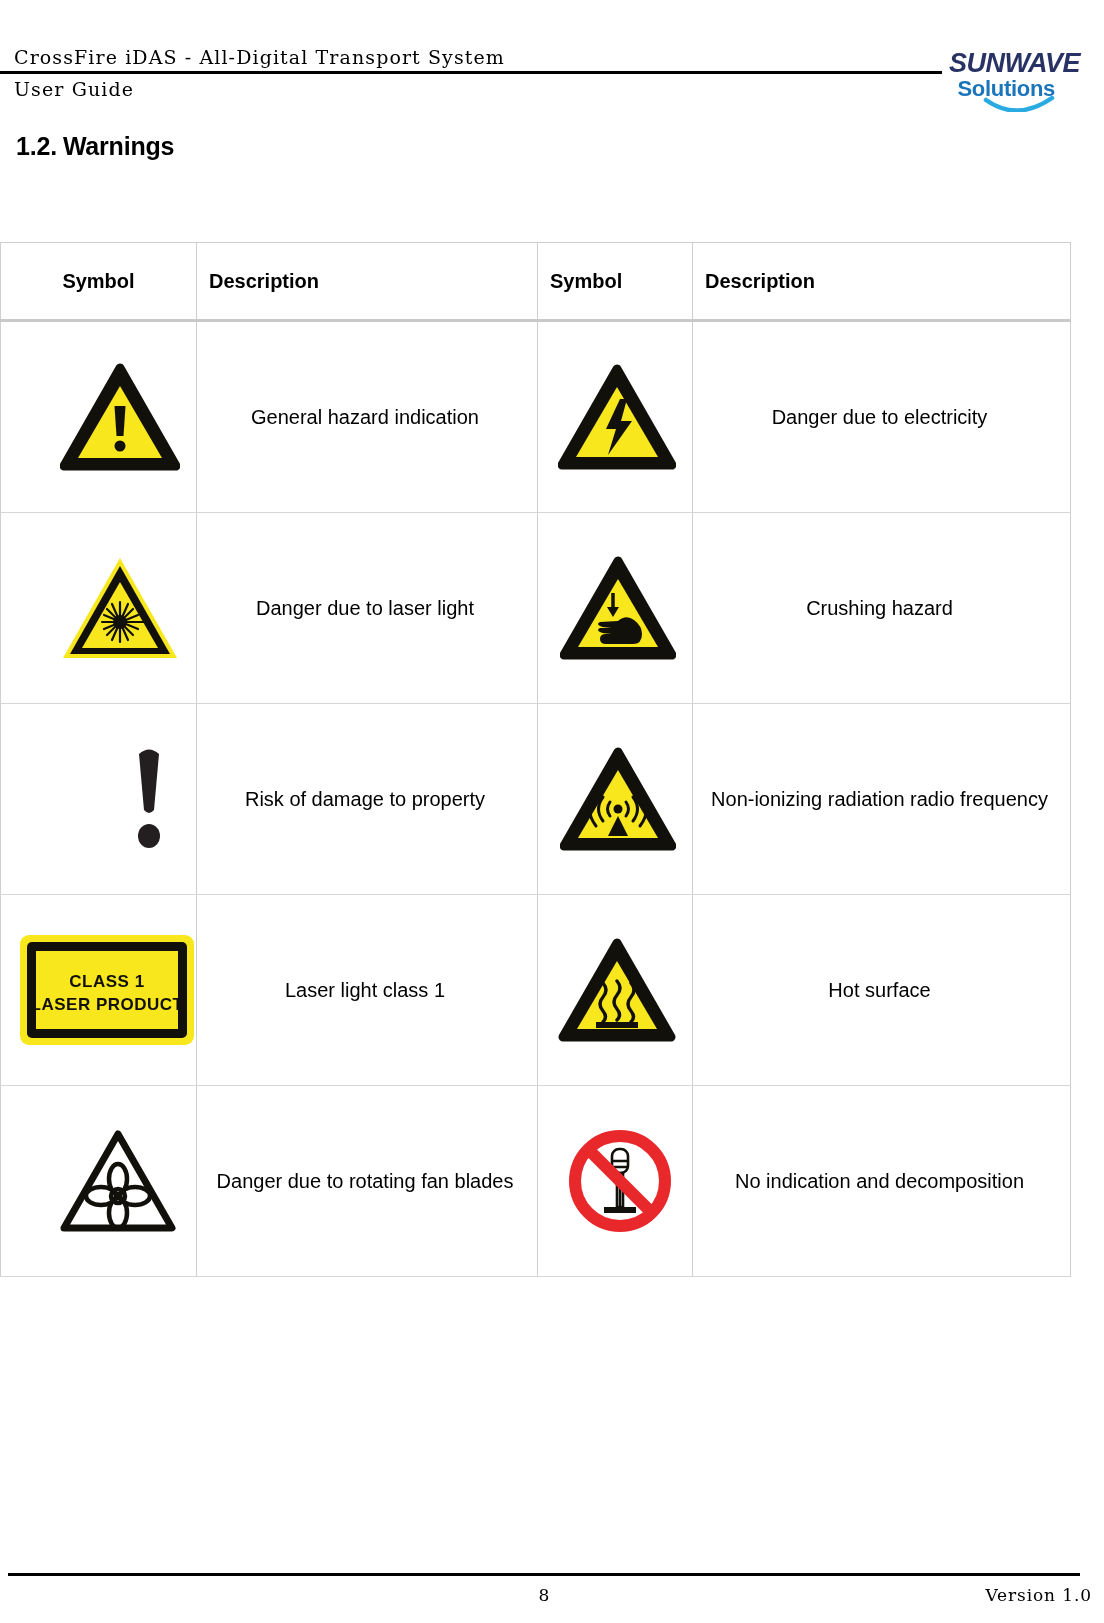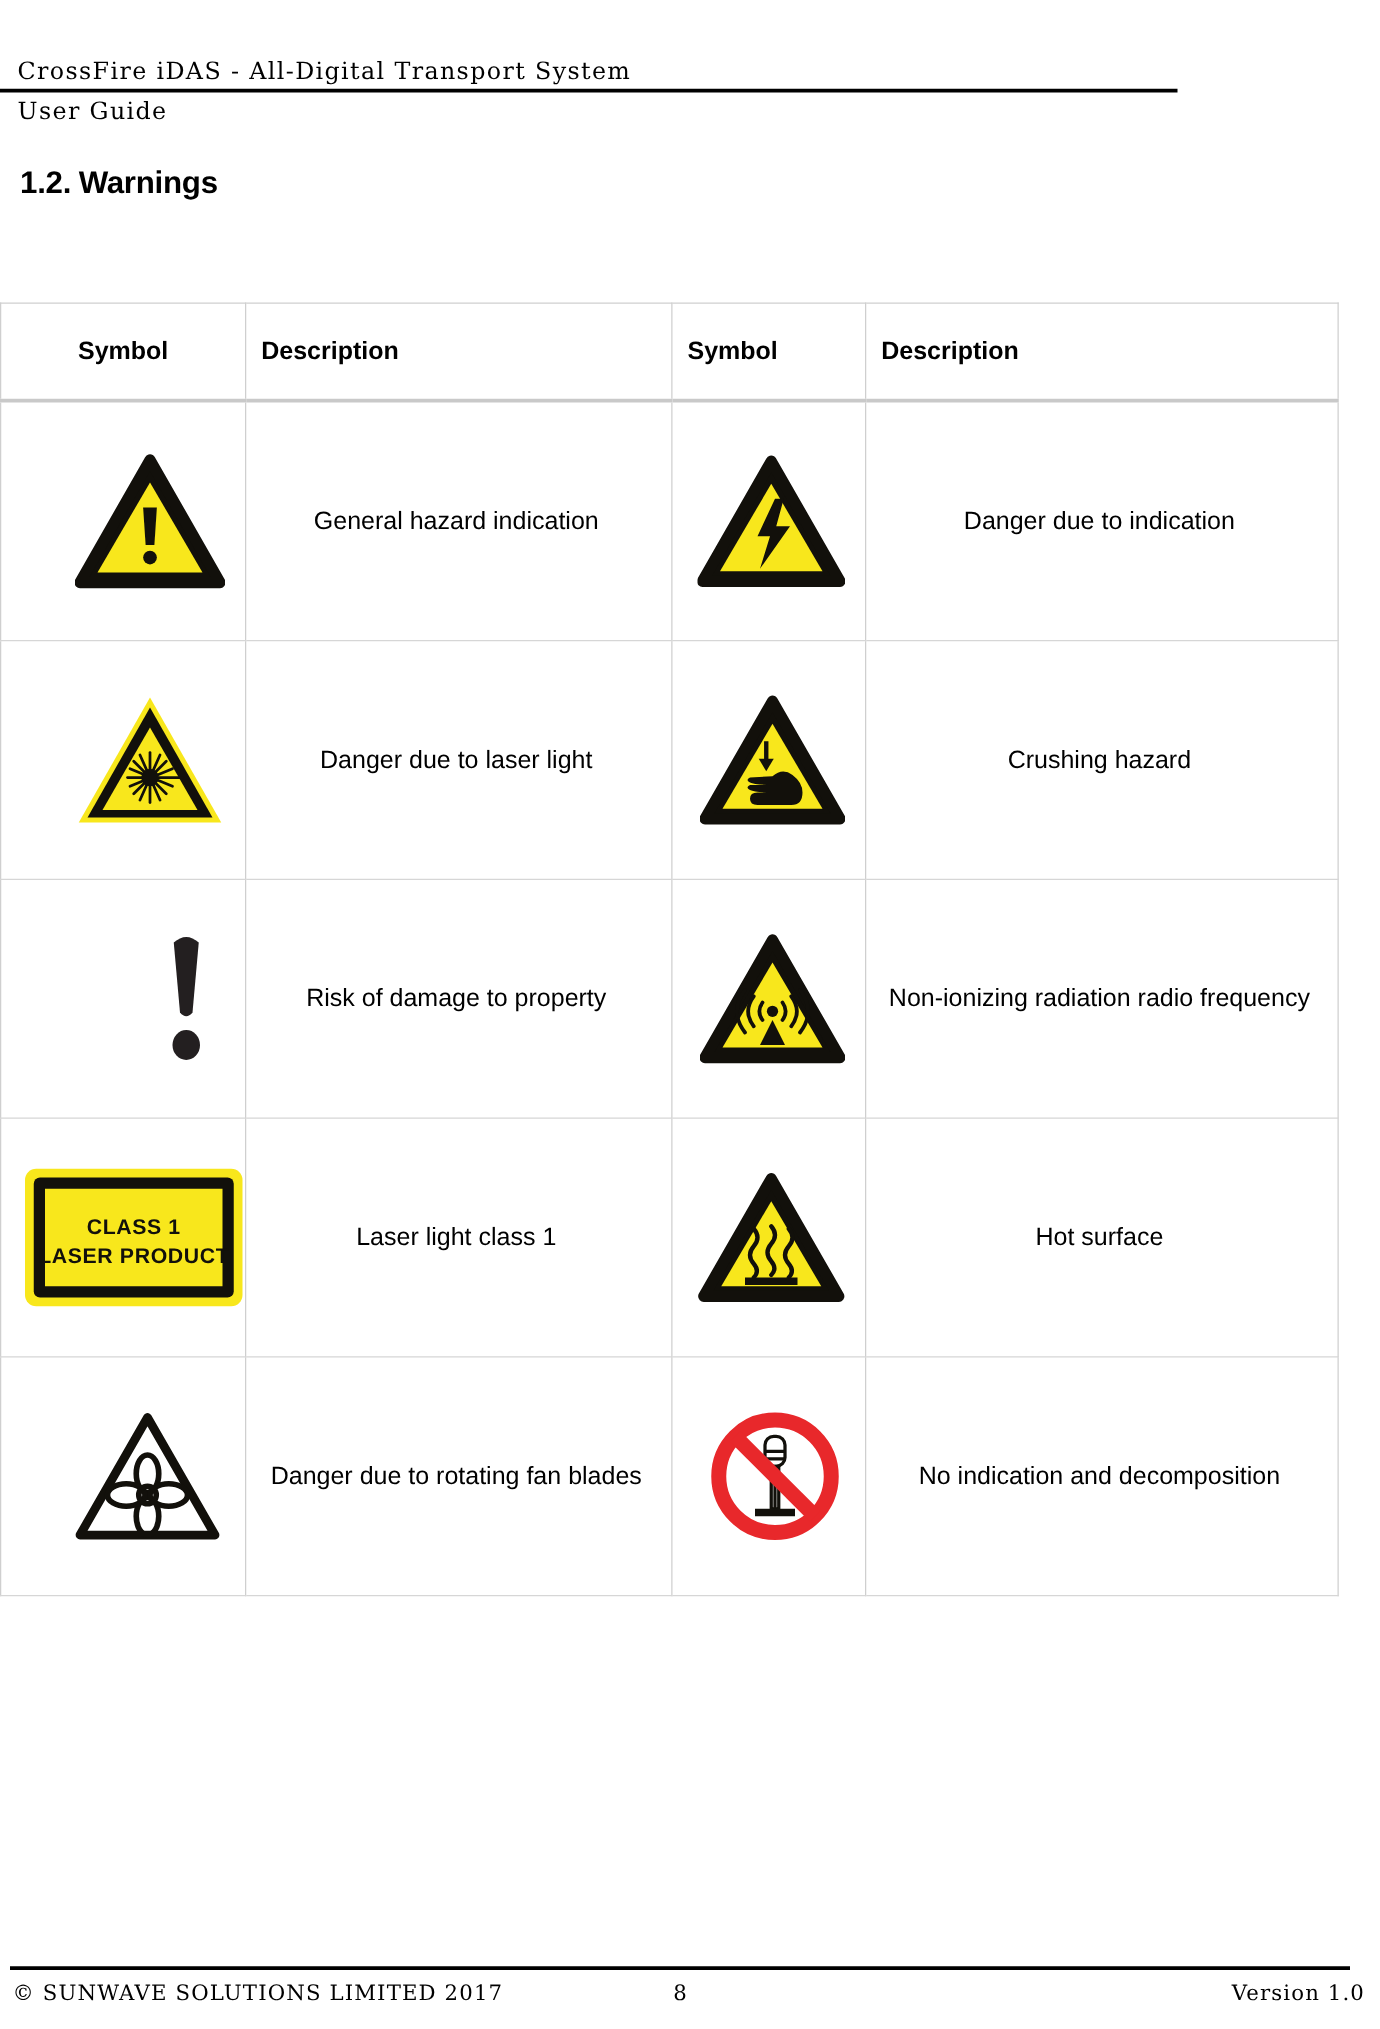--- a/index.html
+++ b/index.html
@@ -170,20 +170,27 @@
   }
 </style>
 </head>
 <body>
 
 <div class="page-header">
   <div class="hdr-rule"></div>
   <div class="hdr-line1">CrossFire iDAS - All-Digital Transport System</div>
   <div class="hdr-line2">User Guide</div>
 
+  <div class="logo">
+    <svg viewBox="0 0 190 66" width="190" height="66" xmlns="http://www.w3.org/2000/svg">
+      <text x="188" y="26" text-anchor="end" font-family="'Liberation Sans', sans-serif" font-size="27" font-weight="bold" font-style="italic" fill="#283264" letter-spacing="-0.5">SUNWAVE</text>
+      <text x="163" y="50" text-anchor="end" font-family="'Liberation Sans', sans-serif" font-size="22" font-weight="bold" fill="#1b75bb" letter-spacing="-0.3">Solutions</text>
+      <path d="M94 54 Q125 76 160 52" stroke="#29abe2" stroke-width="4.5" fill="none" stroke-linecap="round"></path>
+    </svg>
+  </div>
 </div>
 
 <div class="section-heading">
   <span class="num">1.2.</span><span>Warnings</span>
 </div>
 
 <table class="warn-table">
   <colgroup>
     <col class="c-sym1">
       <col class="c-desc1">
@@ -217,21 +224,21 @@
       <td class="sym-cell">
         <span class="icon-wrap">
           <svg width="118" height="108" viewBox="0 0 118 108" xmlns="http://www.w3.org/2000/svg">
             <path d="M59 6 L114 102 H4 Z" fill="#12100b" stroke="#12100b" stroke-width="9" stroke-linejoin="round"></path>
             <path d="M59 24 L100 94 H18 Z" fill="#f8e71c"></path>
             <path d="M62 36 L48 66 h10 L50 92 L74 58 h-11 l6 -22 Z" fill="#12100b"></path>
           </svg>
         </span>
       </td>
       <td class="desc-cell">
-        <span class="desc-text">Danger due to indication</span>
+        <span class="desc-text">Danger due to electricity</span>
       </td>
     </tr>
 
     <tr>
       <td class="sym-cell">
         <span class="icon-wrap">
           <svg width="120" height="108" viewBox="0 0 120 108" xmlns="http://www.w3.org/2000/svg">
             <path d="M60 4 L117 104 H3 Z" fill="#f8e71c"></path>
             <path d="M60 12 L110 100 H10 Z" fill="#12100b"></path>
             <path d="M60 28 L98 94 H22 Z" fill="#f8e71c"></path>
@@ -373,16 +380,15 @@
       <td class="desc-cell">
         <span class="desc-text">No indication and decomposition</span>
       </td>
     </tr>
 
   </tbody>
 </table>
 
 <div class="page-footer">
   <div class="ftr-rule"></div>
-  <div class="ftr-left">© SUNWAVE SOLUTIONS LIMITED 2017</div>
   <div class="ftr-center">8</div>
   <div class="ftr-right">Version 1.0</div>
 </div>
 
 </body></html>

